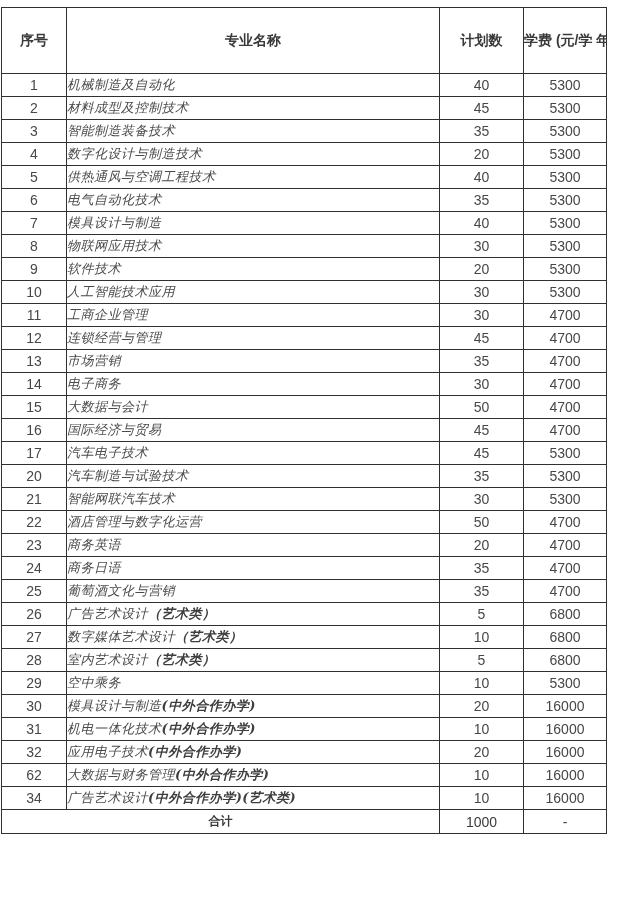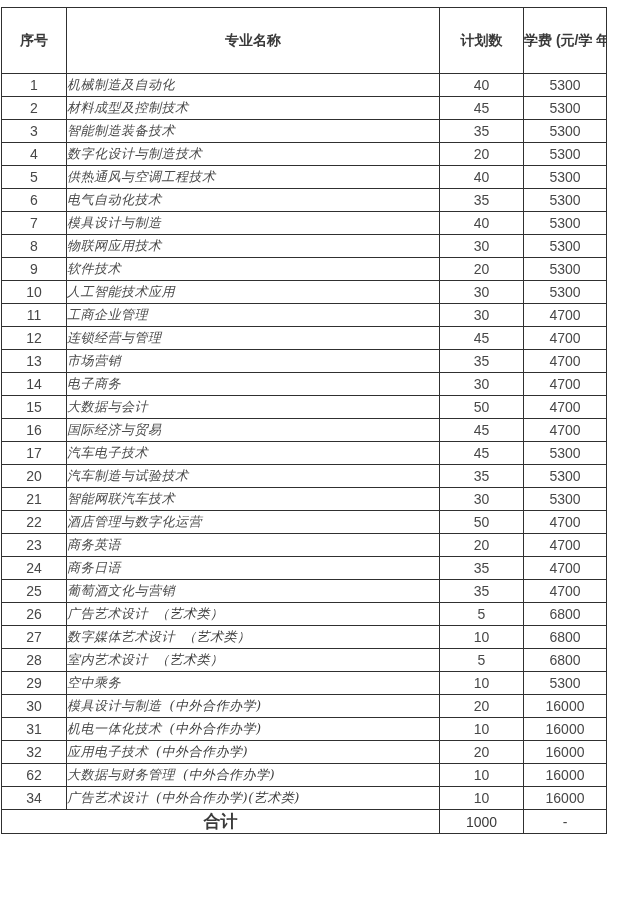--- a/index.html
+++ b/index.html
@@ -54,29 +54,28 @@
   td.c-name{
     text-align:left;
     padding-left:5px;
     font-family:"DejaVu Serif", serif;
     font-style:italic;
     font-size:13px;
     color:#4a4a4a;
     letter-spacing:0.5px;
   }
   td.c-name .name-suffix{
-    font-weight:normal;
+    font-weight:bold;
     color:#3d3d3d;
-    margin-left:8px;
   }
   
   tfoot td{height:24px;vertical-align:middle;}
   td.total-label{
     text-align:center;
-    font-size:17px;
+    font-size:12px;
     font-weight:bold;
     color:var(--header-color);
   }
   td.total-plan{text-align:center;font-size:14px;font-weight:normal;color:var(--header-color);}
   td.total-fee{text-align:center;font-size:14px;}
 </style>
 </head>
 <body>
 
 <div class="page">

